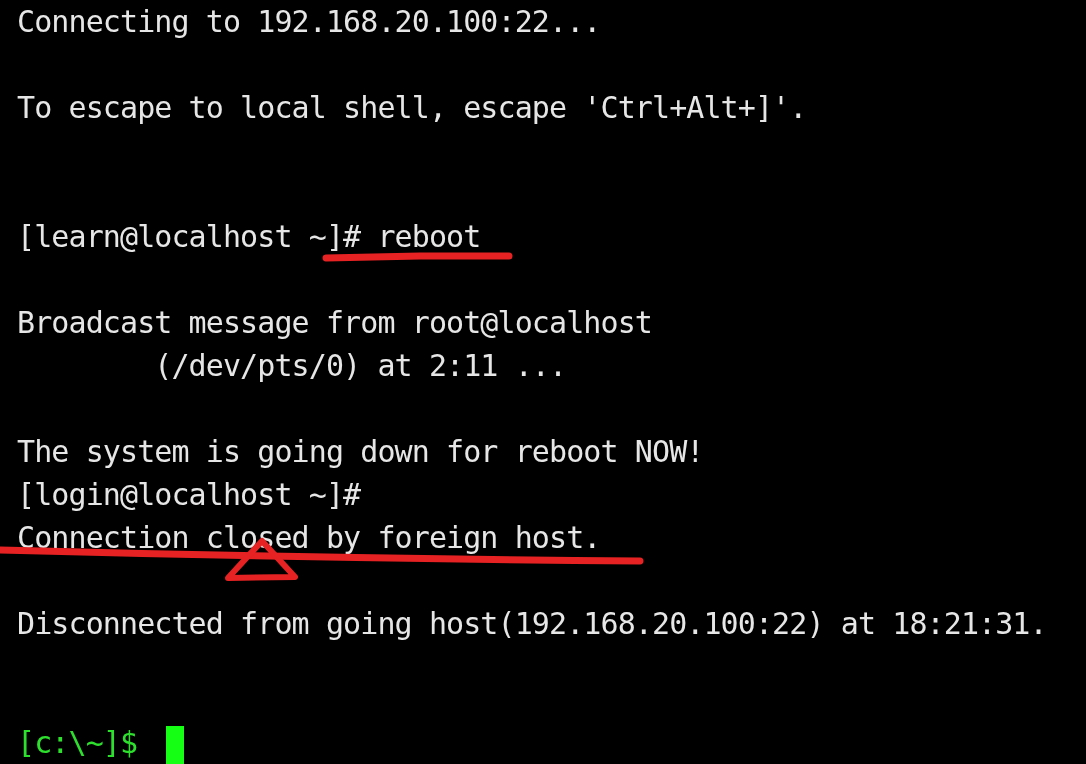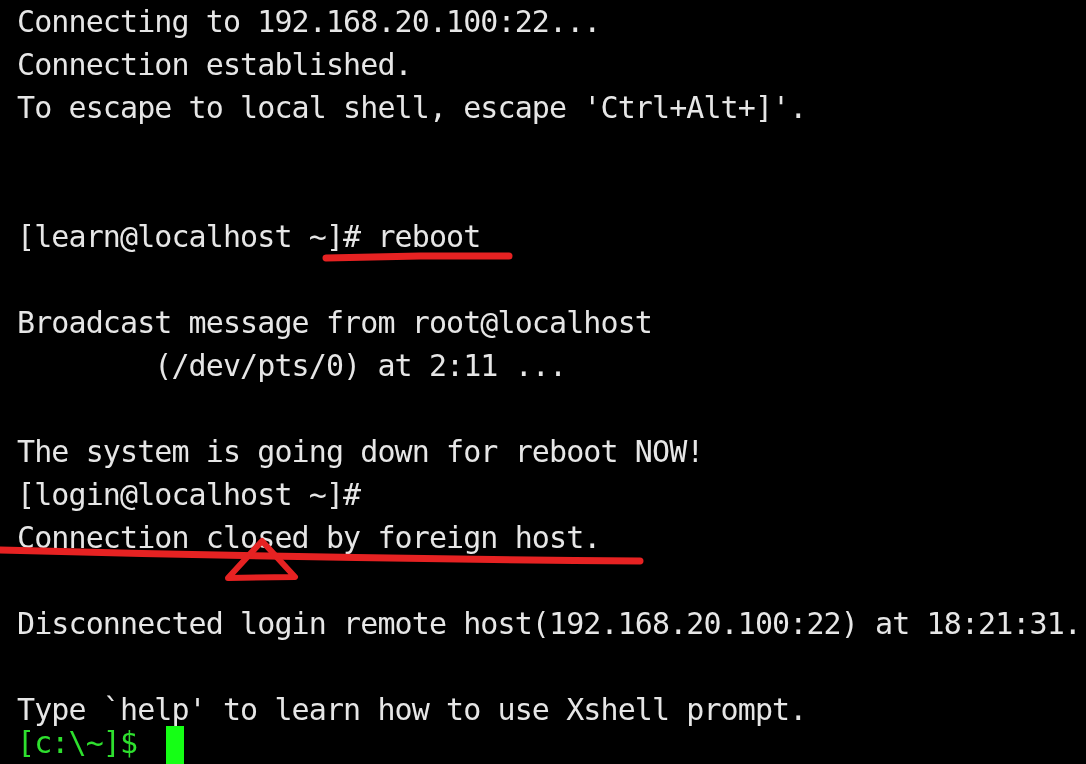--- a/index.html
+++ b/index.html
@@ -66,35 +66,33 @@
   }
 </style>
 </head>
 <body>
 
 <div id="terminal">
 
   <div id="screen">
 
     <div class="line" style="top:0px">Connecting to 192.168.20.100:22...</div>
-    <div class="line" style="top:43px">Connection established.</div>
     <div class="line" style="top:86px">To escape to local shell, escape 'Ctrl+Alt+]'.</div>
     <div class="line blank" style="top:129px"></div>
     <div class="line" style="top:215px">[learn@localhost ~]# reboot</div>
     <div class="line blank" style="top:258px"></div>
     <div class="line" style="top:301px">Broadcast message from root@localhost</div>
     <div class="line" style="top:344px">        (/dev/pts/0) at 2:11 ...</div>
     <div class="line blank" style="top:387px"></div>
     <div class="line" style="top:430px">The system is going down for reboot NOW!</div>
     <div class="line" style="top:473px">[login@localhost ~]#</div>
     <div class="line" style="top:516px">Connection closed by foreign host.</div>
     <div class="line blank" style="top:559px"></div>
-    <div class="line" style="top:602px">Disconnected login remote host(192.168.20.100:22) at 18:21:31.</div>
+    <div class="line" style="top:602px">Disconnected from going host(192.168.20.100:22) at 18:21:31.</div>
     <div class="line blank" style="top:645px"></div>
-    <div class="line" style="top:688px">Type `help' to learn how to use Xshell prompt.</div>
     <div class="line prompt-green" style="top:721px">[c:\~]$</div>
 
     <div class="cursor" style="left:150px; top:726px"></div>
 
   </div>
 
   <svg class="annot-layer" width="1086" height="764" viewBox="0 0 1086 764" xmlns="http://www.w3.org/2000/svg">
 
     <path d="M 326 258 L 420 256 L 509 256" stroke="#e62222" stroke-width="7" stroke-linecap="round" fill="none"></path>
 

